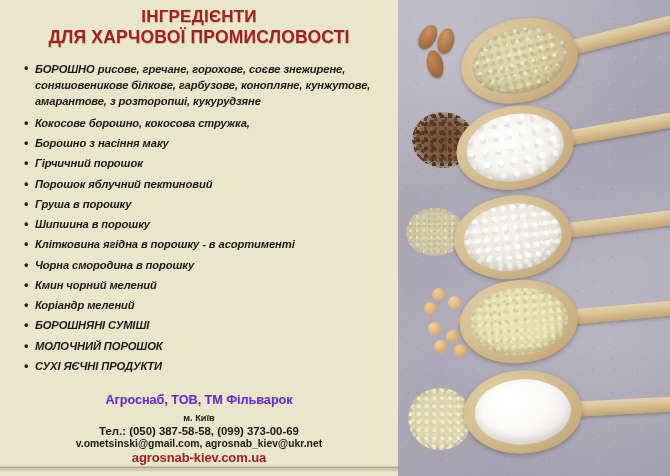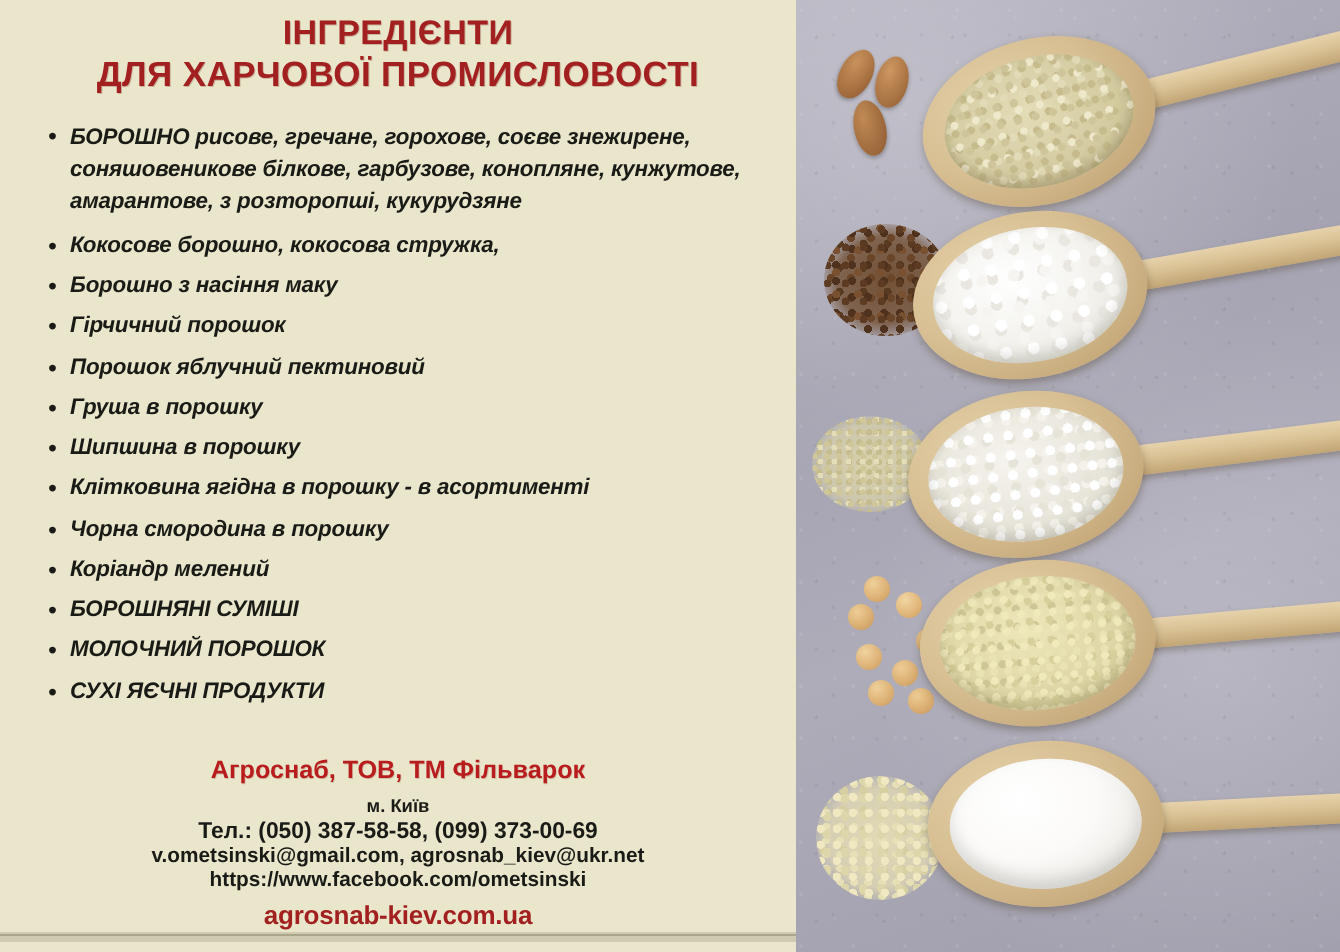--- a/index.html
+++ b/index.html
@@ -97,21 +97,21 @@
   .contact {
     position: absolute;
     left: 0;
     right: 0;
     bottom: 6px;
     text-align: center;
     padding: 0 6px;
     box-sizing: border-box;
   }
   .company {
-    color: #b91c1c;
+    color: #6d28d9;
     font-weight: bold;
     font-size: 12.6px;
     margin-bottom: 6px;
     text-shadow: 0.4px 0.4px 0 rgba(120,40,30,0.2);
   }
   .city {
     color: #1a1a16;
     font-weight: bold;
     font-size: 9.2px;
     margin-bottom: 2px;
@@ -223,32 +223,32 @@
       <ul class="list">
         <li class="first">БОРОШНО рисове, гречане, горохове, соєве знежирене, соняшовеникове білкове, гарбузове, конопляне, кунжутове, амарантове, з розторопші, кукурудзяне</li>
         <li>Кокосове борошно, кокосова стружка,</li>
         <li>Борошно з насіння маку</li>
         <li>Гірчичний порошок</li>
         <li>Порошок  яблучний пектиновий</li>
         <li>Груша  в порошку</li>
         <li>Шипшина в порошку</li>
         <li>Клітковина ягідна в порошку -  в асортименті</li>
         <li>Чорна смородина в порошку</li>
+        <li>Кмин чорний  мелений</li>
         <li>Коріандр мелений</li>
         <li>БОРОШНЯНІ СУМІШІ</li>
         <li>МОЛОЧНИЙ ПОРОШОК</li>
         <li>СУХІ ЯЄЧНІ ПРОДУКТИ</li>
       </ul>
 
       <div class="contact">
         <div class="company">Агроснаб, ТОВ, ТМ Фільварок</div>
         <div class="city">м. Київ</div>
         <div class="phone">Тел.: (050) 387-58-58, (099) 373-00-69</div>
         <div class="emails">v.ometsinski@gmail.com, agrosnab_kiev@ukr.net</div>
-        <div class="facebook">https://www.facebook.com/ometsinski</div>
         <div class="website">agrosnab-kiev.com.ua</div>
       </div>
 
       <div class="bottom-rule">
         <div class="line"></div>
       </div>
     </div>
   </div>
 
   <div class="photo">

